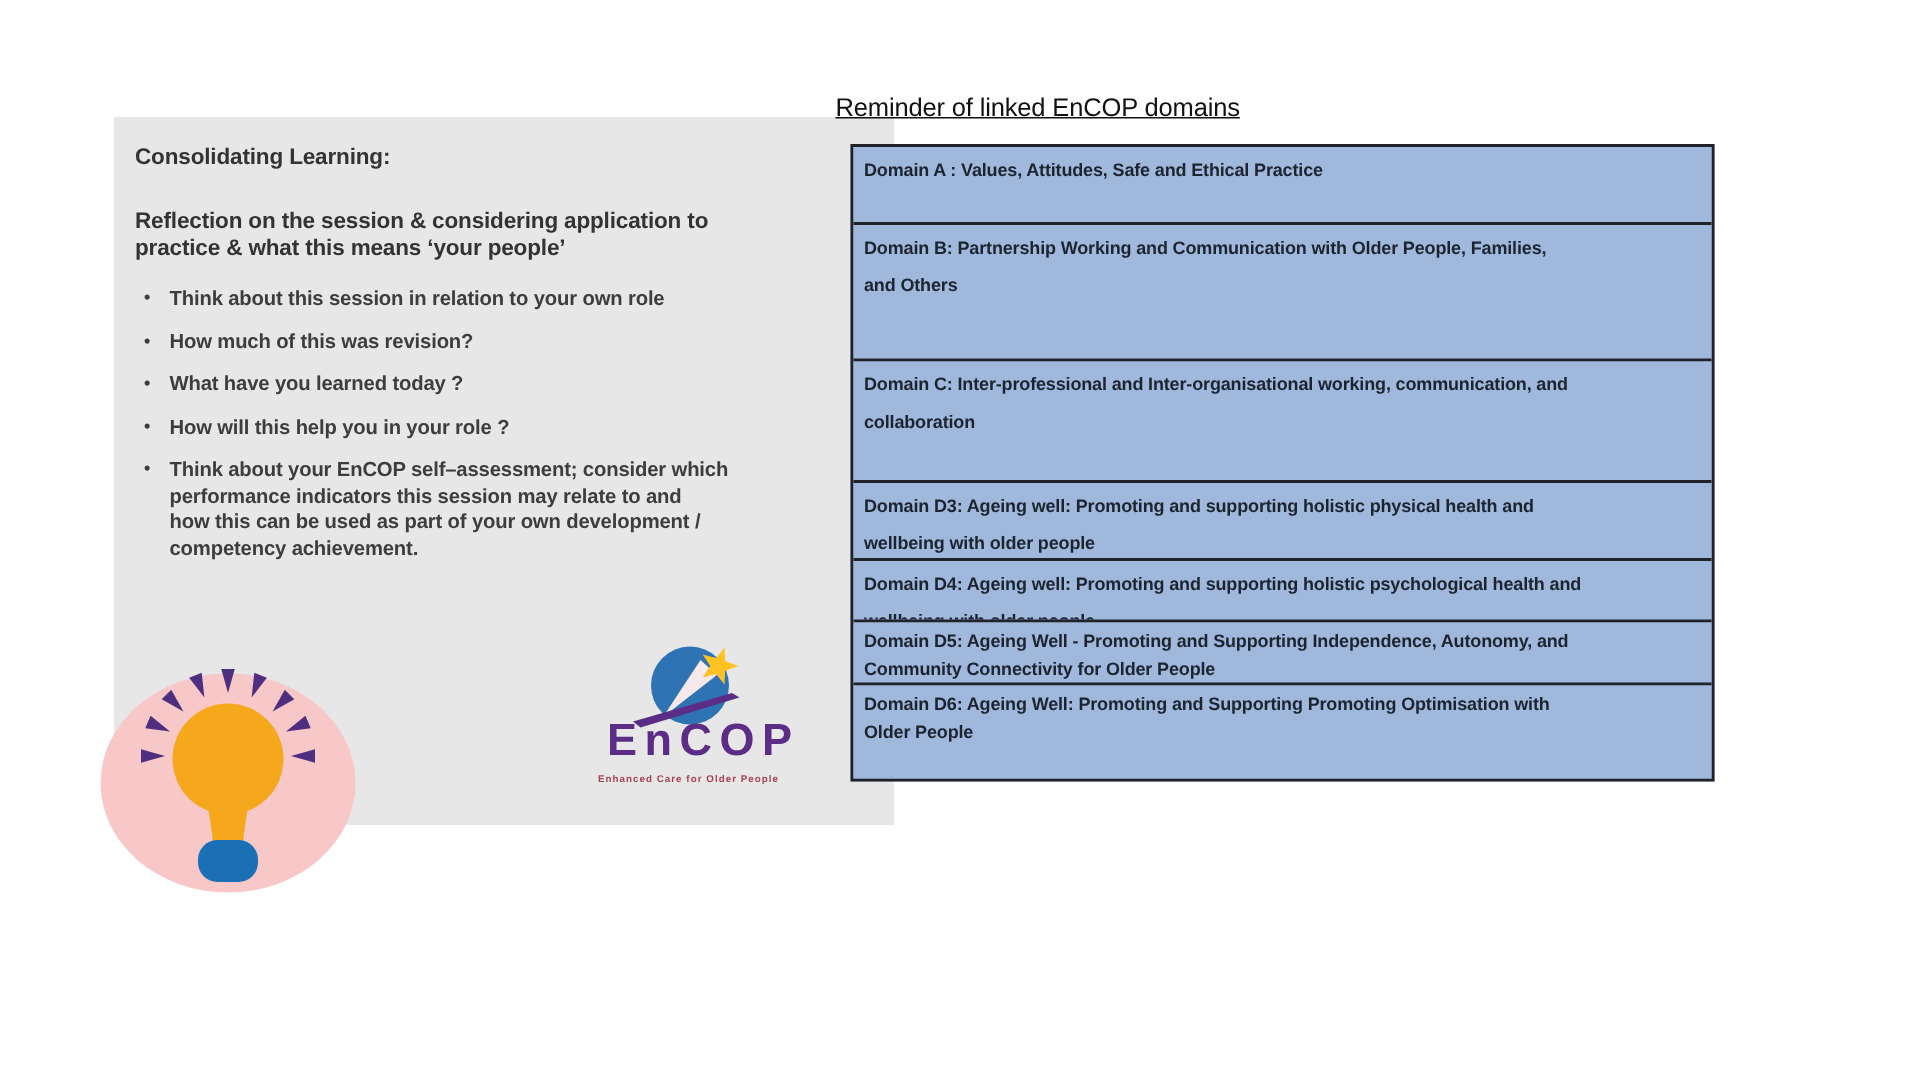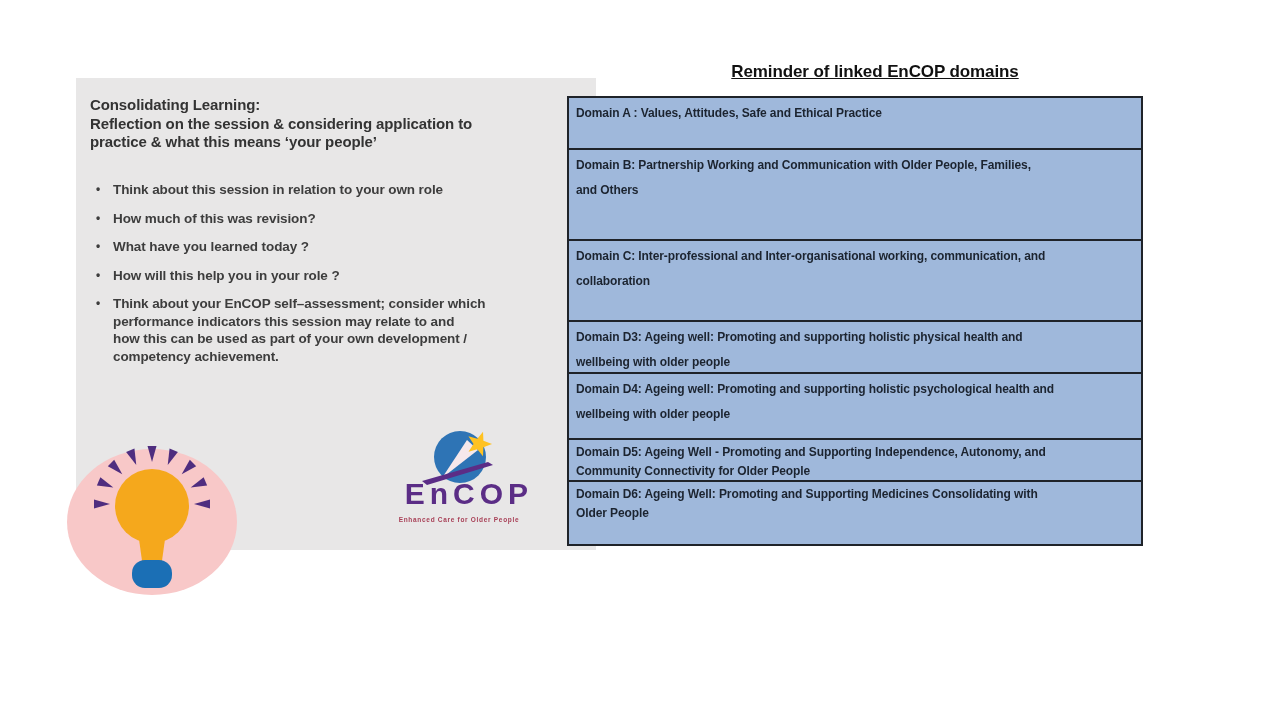--- a/index.html
+++ b/index.html
@@ -19,47 +19,47 @@
   }
   *{margin:0;padding:0;box-sizing:border-box}
   html,body{background:#fff}
   body{font-family:"Liberation Sans",sans-serif;}
   .slide{position:relative;width:1280px;height:720px;background:#ffffff;overflow:hidden}
 
   
   .gray-box{position:absolute;left:76px;top:78px;width:520px;height:472px;
     background:var(--panel-gray);padding:18px 24px 0 14px;color:var(--body-text)}
   .lp-heading{font-size:15px;font-weight:700;color:#333;letter-spacing:-0.1px}
-  .lp-sub{margin-top:2px;font-size:15px;font-weight:700;line-height:18px;
+  .lp-sub{margin-top:26px;font-size:15px;font-weight:700;line-height:18px;
     white-space:pre-line;color:#333;letter-spacing:-0.1px}
-  .bullets{list-style:none;margin-top:30px}
+  .bullets{list-style:none;margin-top:15px}
   .bullets li{position:relative;padding-left:23px;margin-bottom:11px;
     font-size:13.5px;font-weight:600;line-height:17.5px;color:#3d3d3d;letter-spacing:-0.1px}
   .bullets li::before{content:"\2022";position:absolute;left:6px;top:0;font-size:12px;color:#3d3d3d}
   .bullet-text{white-space:pre-line}
 
   
   .bulb-svg{position:absolute;left:55px;top:442px}
   .logo-svg{position:absolute;left:420px;top:428px}
   .logo-wordmark{position:absolute;left:385px;top:477px;width:148px;text-align:right;
     font-size:30px;font-weight:600;letter-spacing:5px;color:var(--logo-purple);line-height:34px}
   .logo-tagline{position:absolute;left:385px;top:516px;width:148px;text-align:center;
     font-size:6.5px;font-weight:700;letter-spacing:0.7px;color:var(--tagline-red)}
 
   
-  .domains-title{position:absolute;left:587px;top:62px;width:576px;text-align:center;
-    font-size:17px;font-weight:700;text-decoration:underline;color:#111;letter-spacing:-0.1px}
+  .domains-title{position:absolute;left:557px;top:62px;width:576px;text-align:left;
+    font-size:17px;font-weight:400;text-decoration:underline;color:#111;letter-spacing:-0.1px}
   .domains-table{position:absolute;left:567px;top:96px;width:576px;
     border:2px solid var(--table-border);background:var(--table-blue)}
   .drow{border-bottom:2px solid var(--table-border);padding:3px 7px;
     font-size:12px;font-weight:700;letter-spacing:-0.1px;line-height:25px;
     white-space:pre-line;color:var(--table-text);background:var(--table-blue);overflow:hidden}
   .drow:last-child{border-bottom:none}
   .h0{height:52px}.h1{height:91px}.h2{height:81px}.h3{height:86px}
-  .h4{height:52px}.h5{height:66px}
+  .h4{height:52px}.h5{height:41px}
   .h6{height:42px;line-height:19px}.h7{height:62px;line-height:19px}
 </style>
 </head>
 <body>
 
 <div class="slide">
 
   <div class="gray-box">
     <div class="lp-heading">Consolidating Learning:</div>
     <div class="lp-sub">Reflection on the session &amp; considering application to
@@ -113,17 +113,17 @@
     <div class="drow h1">Domain B: Partnership Working and Communication with Older People, Families,
 and Others</div>
     <div class="drow h2">Domain C: Inter-professional and Inter-organisational working, communication, and
 collaboration</div>
     <div class="drow h4">Domain D3: Ageing well: Promoting and supporting holistic physical health and
 wellbeing with older people</div>
     <div class="drow h5">Domain D4: Ageing well: Promoting and supporting holistic psychological health and
 wellbeing with older people</div>
     <div class="drow h6">Domain D5: Ageing Well - Promoting and Supporting Independence, Autonomy, and
 Community Connectivity for Older People</div>
-    <div class="drow h7">Domain D6: Ageing Well: Promoting and Supporting Medicines Consolidating with
+    <div class="drow h7">Domain D6: Ageing Well: Promoting and Supporting Promoting Optimisation with
 Older People</div>
   </div>
 
 </div>
 
 </body></html>

